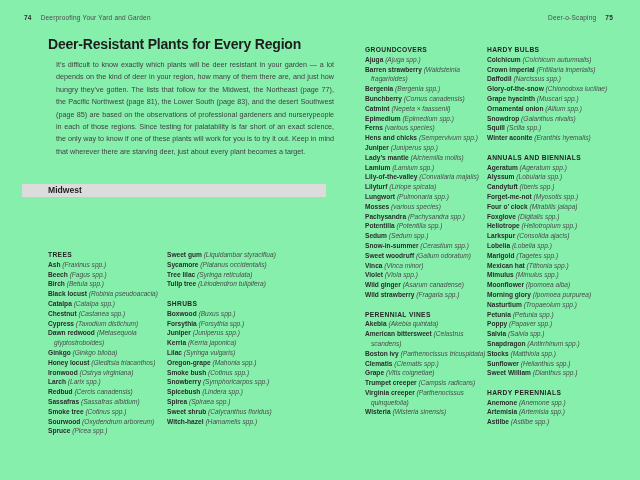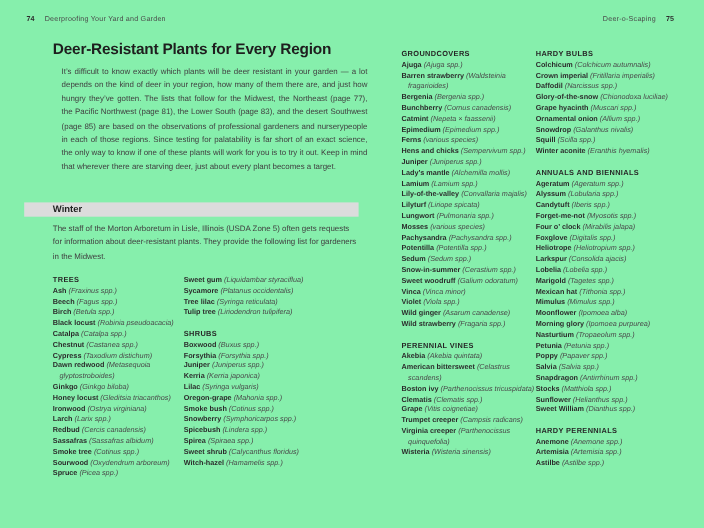--- a/index.html
+++ b/index.html
@@ -48,24 +48,23 @@
   <div class="rh" id="rh-right">
     <span>Deer-o-Scaping</span>
     <span class="folio">75</span>
   </div>
 
   <h1 id="title">Deer-Resistant Plants for Every Region</h1>
 
   <p id="intro">It’s difficult to know exactly which plants will be deer resistant in your garden — a lot depends on the kind of deer in your region, how many of them there are, and just how hungry they’ve gotten. The lists that follow for the Midwest, the Northeast (page 77), the Pacific Northwest (page 81), the Lower South (page 83), and the desert Southwest (page 85) are based on the observations of professional gardeners and nurserypeople in each of those regions. Since testing for palatability is far short of an exact science, the only way to know if one of these plants will work for you is to try it out. Keep in mind that wherever there are starving deer, just about every plant becomes a target.</p>
 
   <div id="midwest-bar">
-    <div id="midwest-label">Winter</div>
+    <div id="midwest-label">Midwest</div>
   </div>
 
-  <p id="section-intro">The staff of the Morton Arboretum in Lisle, Illinois (USDA Zone 5) often gets requests for information about deer-resistant plants. They provide the following list for gardeners in the Midwest.</p>
 
   <div class="col" id="lcol1">
       <div class="list-heading">TREES</div>
       <div class="plant-item"><span class="pname">Ash </span><span class="psci">(Fraxinus spp.)</span></div>
       <div class="plant-item"><span class="pname">Beech </span><span class="psci">(Fagus spp.)</span></div>
       <div class="plant-item"><span class="pname">Birch </span><span class="psci">(Betula spp.)</span></div>
       <div class="plant-item"><span class="pname">Black locust </span><span class="psci">(Robinia pseudoacacia)</span></div>
       <div class="plant-item"><span class="pname">Catalpa </span><span class="psci">(Catalpa spp.)</span></div>
       <div class="plant-item"><span class="pname">Chestnut </span><span class="psci">(Castanea spp.)</span></div>
       <div class="plant-item"><span class="pname">Cypress </span><span class="psci">(Taxodium distichum)</span></div>

